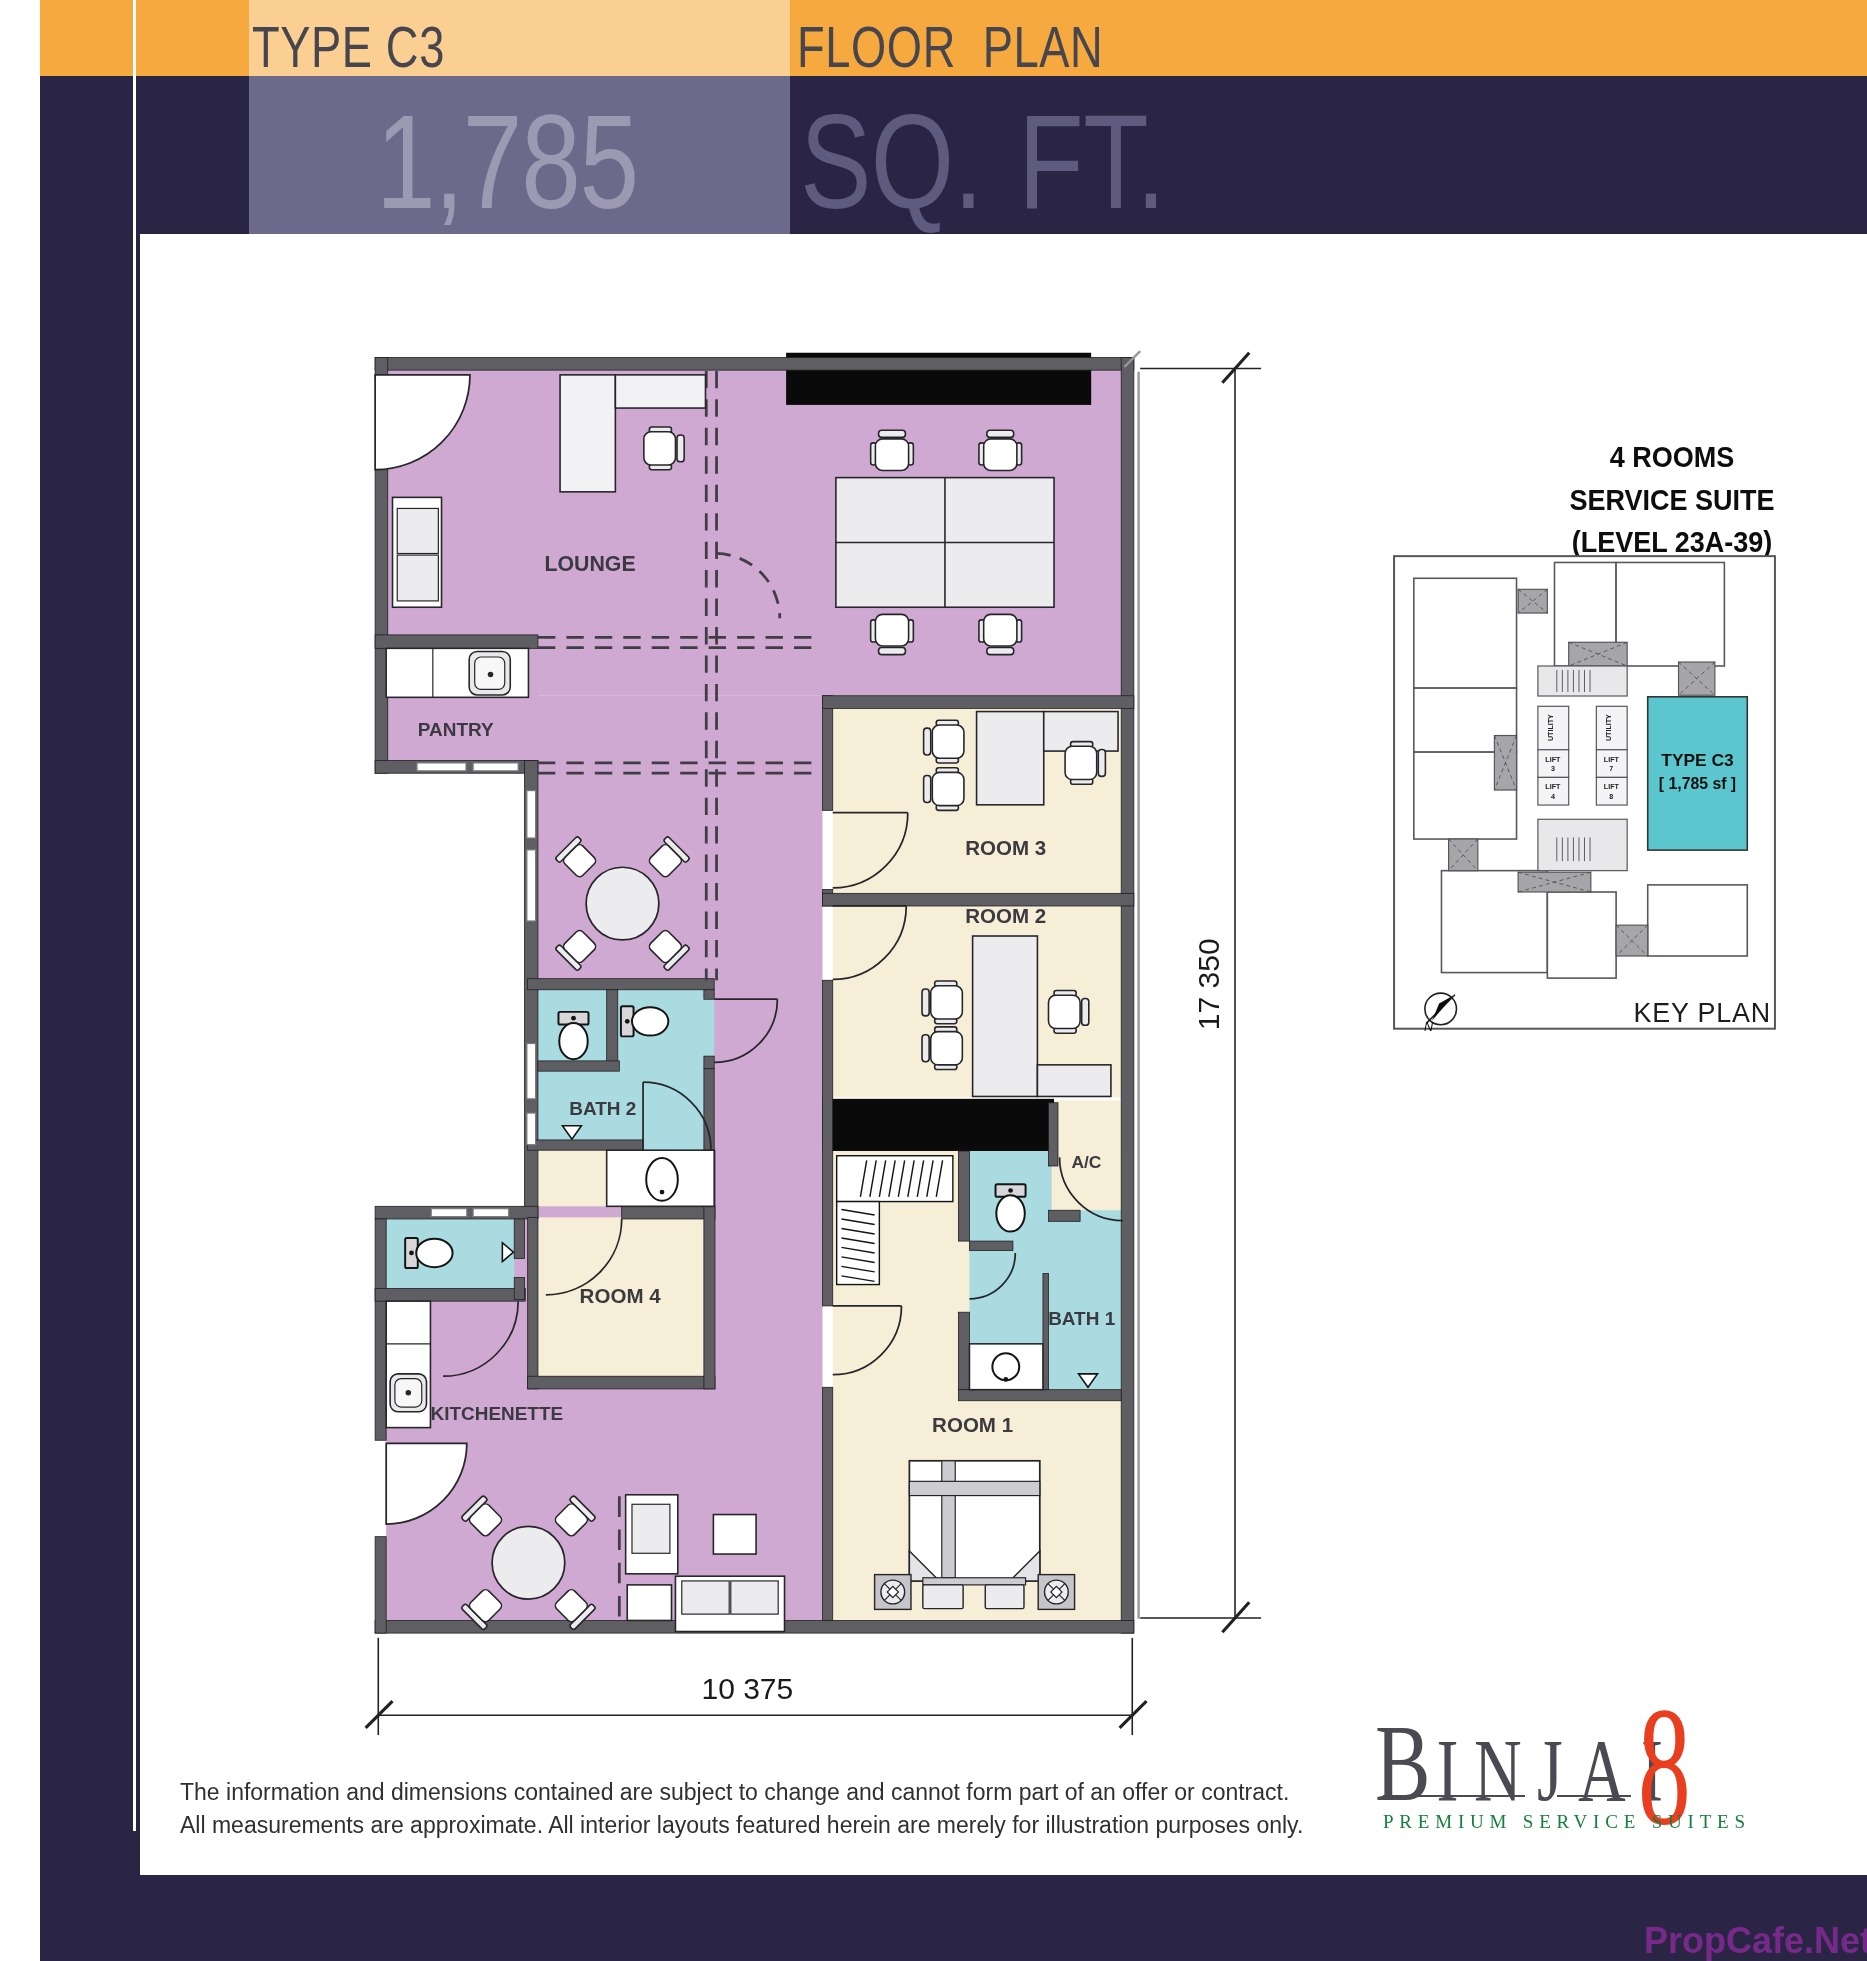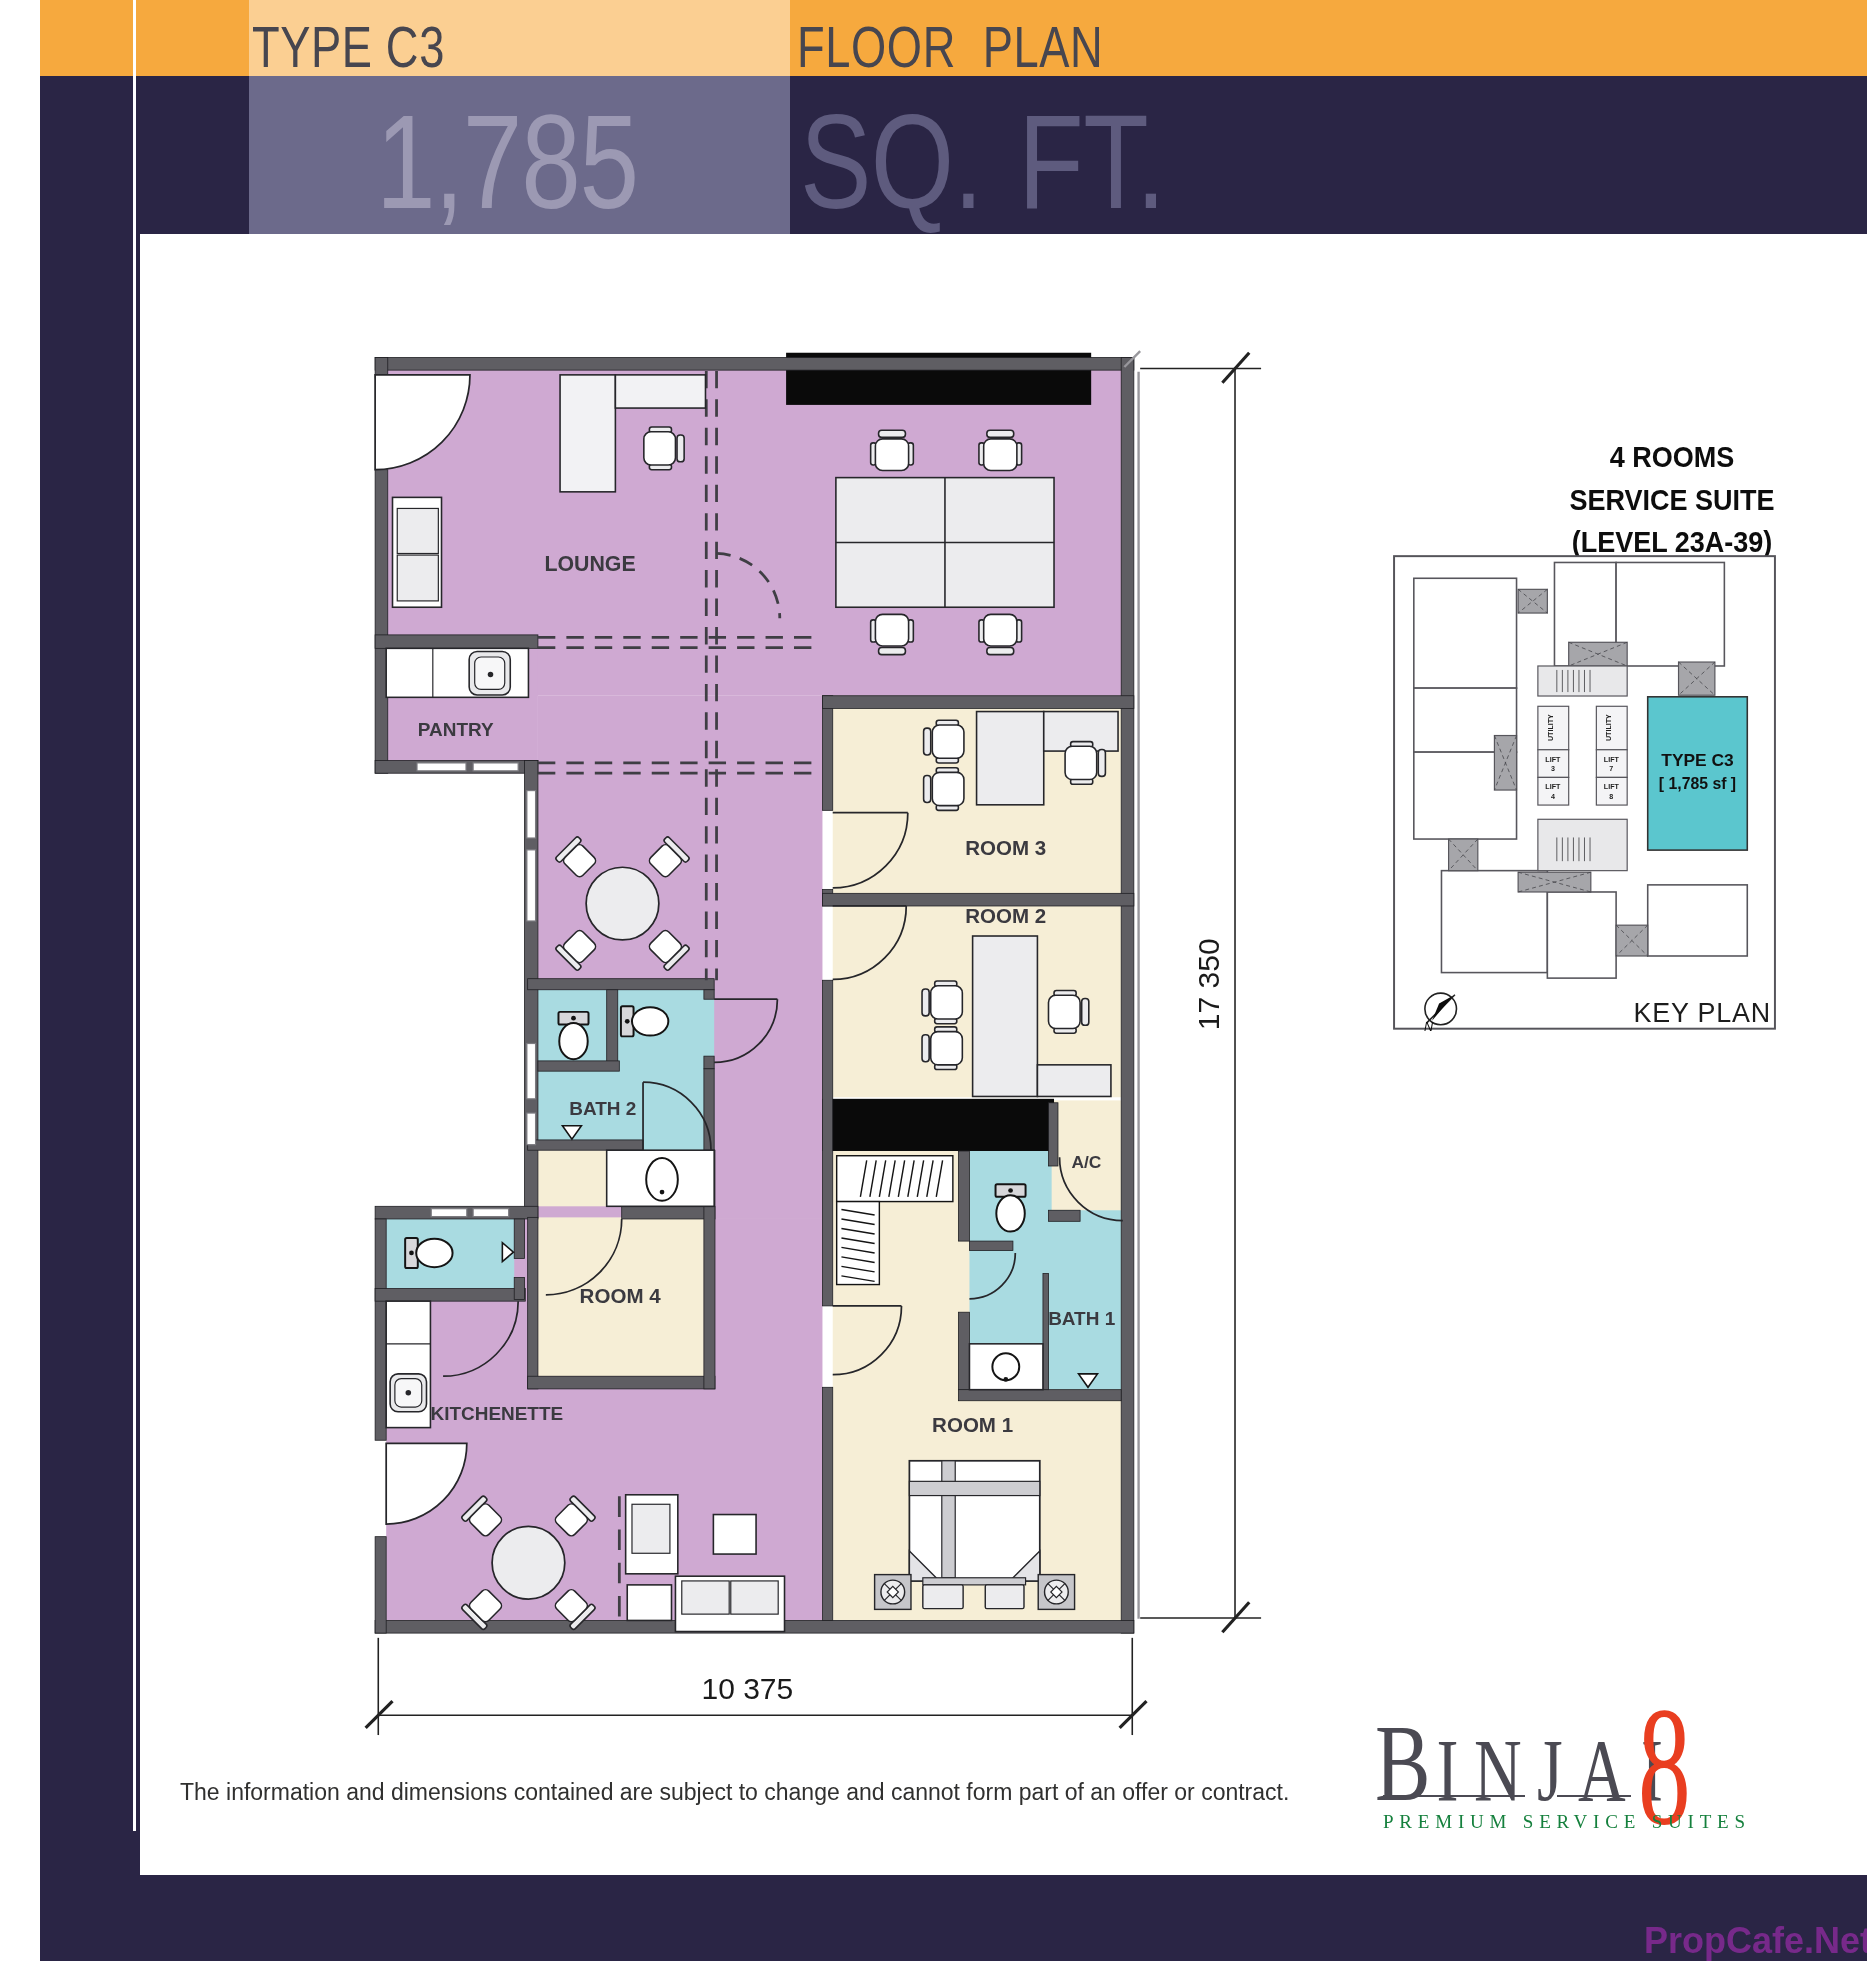--- a/index.html
+++ b/index.html
@@ -448,20 +448,21 @@
       <circle cx="1773" cy="1277" r="20" fill="none" stroke="#222222" stroke-width="2"></circle>
       <line x1="1755" y1="1295" x2="1791" y2="1259" stroke="#222222" stroke-width="2"></line>
       <path d="M1789 1260 L1762 1292 L1771 1270 Z" fill="#0c0c0c"></path>
       <text x="1752" y="1305" font-size="16" font-style="italic" fill="#0c0c0c">N</text>
     </g>
     <text x="2104" y="1294" font-size="34" fill="#1c1c1c" text-anchor="middle" letter-spacing="1">KEY PLAN</text>
   </svg>
 
   <div class="abs disclaimer">
     <div>The information and dimensions contained are subject to change and cannot form part of an offer or contract.</div>
+    <div>All measurements are approximate. All interior layouts featured herein are merely for illustration purposes only.</div>
   </div>
 
   <div class="abs logo-name">
     <span class="logo-b">B</span>
       <span class="logo-rest">INJAI</span>
   </div>
   <div class="abs logo-eight">8</div>
   <div class="abs logo-line" style="left:1343px;width:142px;"></div>
   <div class="abs logo-line" style="left:1517px;width:74px;"></div>
   <div class="abs logo-tag">PREMIUM SERVICE SUITES</div>

